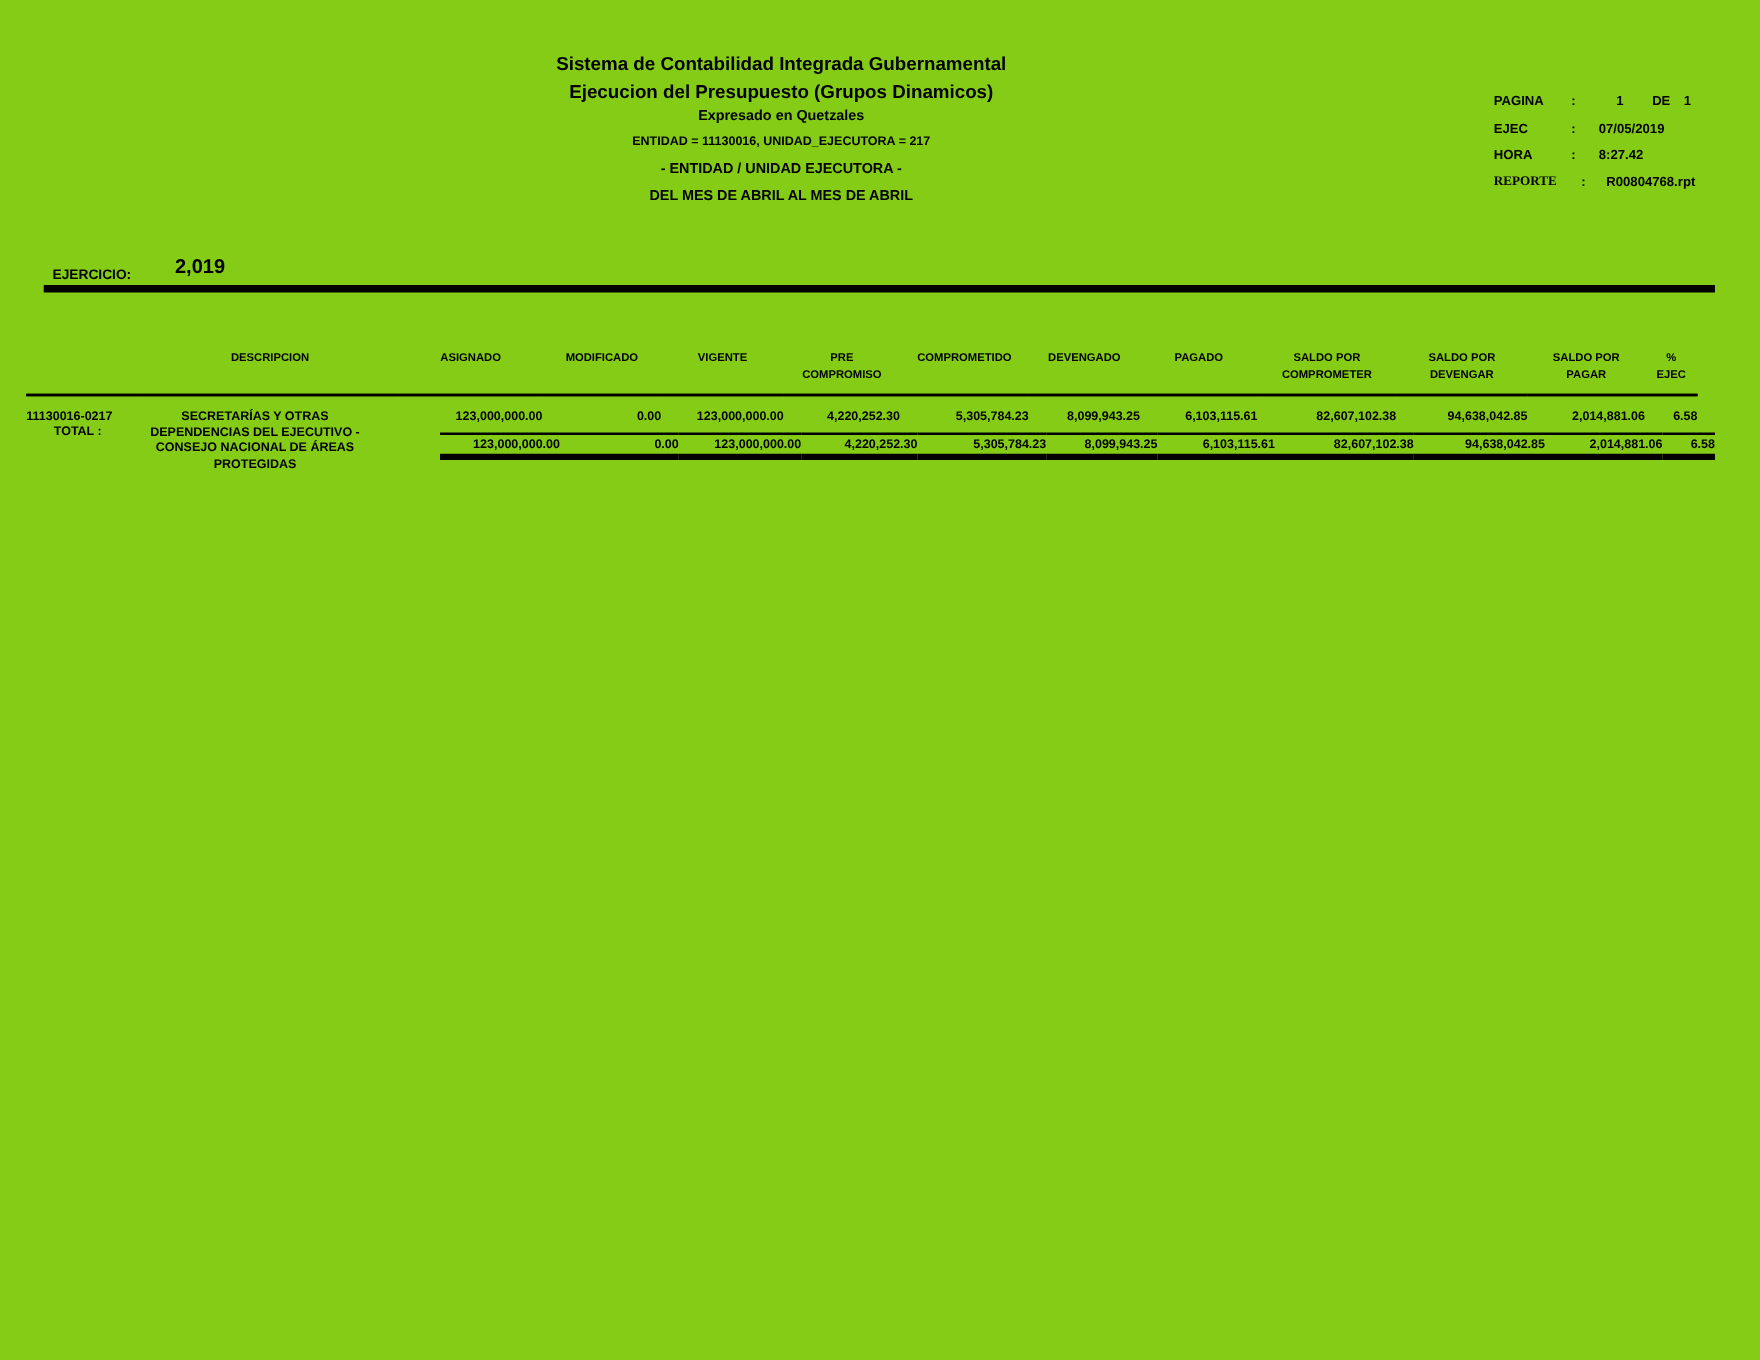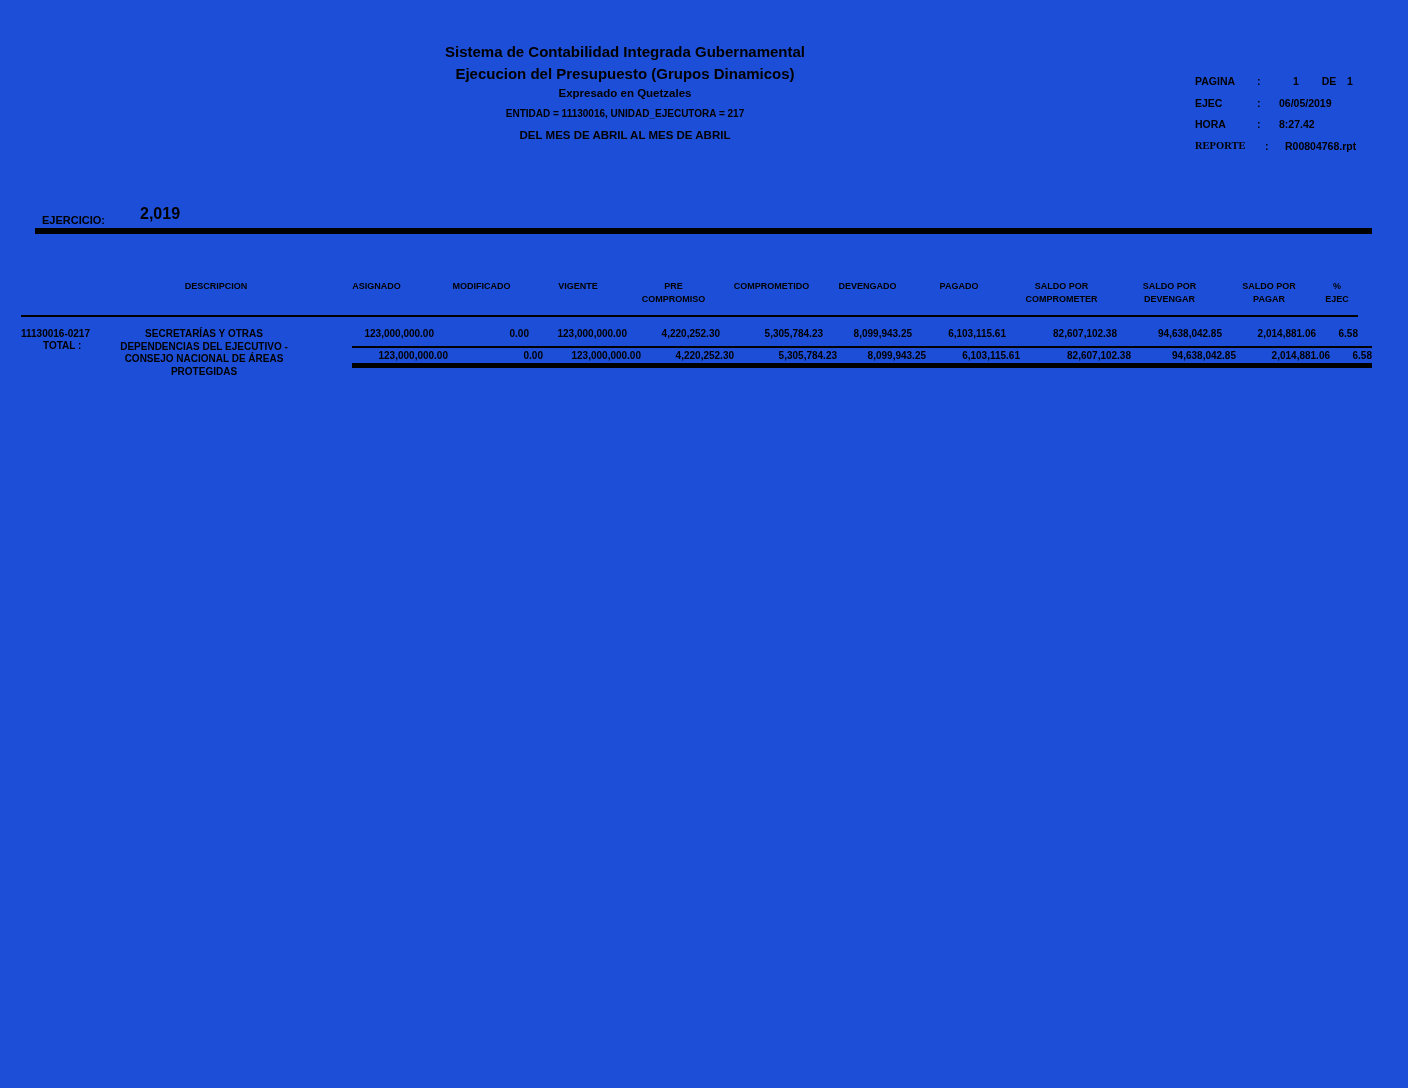--- a/index.html
+++ b/index.html
@@ -1,17 +1,17 @@
 <!DOCTYPE html>
 <html><head>
 <meta charset="utf-8">
 <style>
   html,body{margin:0;padding:0;background:#fff;}
   body{font-family:"Liberation Sans","DejaVu Sans",sans-serif;font-weight:bold;color:#000;}
-  .page{position:relative;width:1408px;height:1088px;background:#1d4ed8;overflow:hidden;}
+  .page{position:relative;width:1408px;height:1088px;background:#84cc16;overflow:hidden;}
 
   
   .hdr{position:absolute;left:275px;top:44px;width:700px;text-align:center;}
   .hdr .t1{font-size:15px;line-height:15px;margin-bottom:7px;}
   .hdr .t2{font-size:15.5px;line-height:16px;margin-bottom:7px;}
   .hdr .t3{font-size:15px;line-height:15px;margin-bottom:6px;}
   .hdr .t4{font-size:11.5px;line-height:12px;margin-bottom:9px;}
   .hdr .t5{font-size:10px;line-height:12px;margin-bottom:9px;}
   .hdr .t6{font-size:11.5px;line-height:12px;margin-bottom:10px;}
   .hdr .t7{font-size:11.5px;line-height:12px;}
@@ -51,35 +51,36 @@
 </head>
 <body>
 
 <div class="page">
 
   <div class="hdr">
     <div class="t1">Sistema de Contabilidad Integrada Gubernamental</div>
     <div class="t3">Ejecucion del Presupuesto (Grupos Dinamicos)</div>
     <div class="t4">Expresado en Quetzales</div>
     <div class="t5">ENTIDAD = 11130016, UNIDAD_EJECUTORA = 217</div>
+    <div class="t6">- ENTIDAD / UNIDAD EJECUTORA -</div>
     <div class="t7">DEL MES DE ABRIL AL MES DE ABRIL</div>
   </div>
 
   <div class="meta">
     <div class="mrow">
       <span class="ml">PAGINA</span>
       <span class="mc">:</span>
       <span class="pg-v">1</span>
       <span class="pg-de">DE</span>
       <span class="pg-t">1</span>
     </div>
     <div class="mrow">
       <span class="ml">EJEC</span>
       <span class="mc">:</span>
-      <span class="mv">06/05/2019</span>
+      <span class="mv">07/05/2019</span>
     </div>
     <div class="mrow">
       <span class="ml">HORA</span>
       <span class="mc">:</span>
       <span class="mv">8:27.42</span>
     </div>
     <div class="mrow">
       <span class="rep-l">REPORTE</span>
       <span class="rep-c">:</span>
       <span class="rep-v">R00804768.rpt</span>

